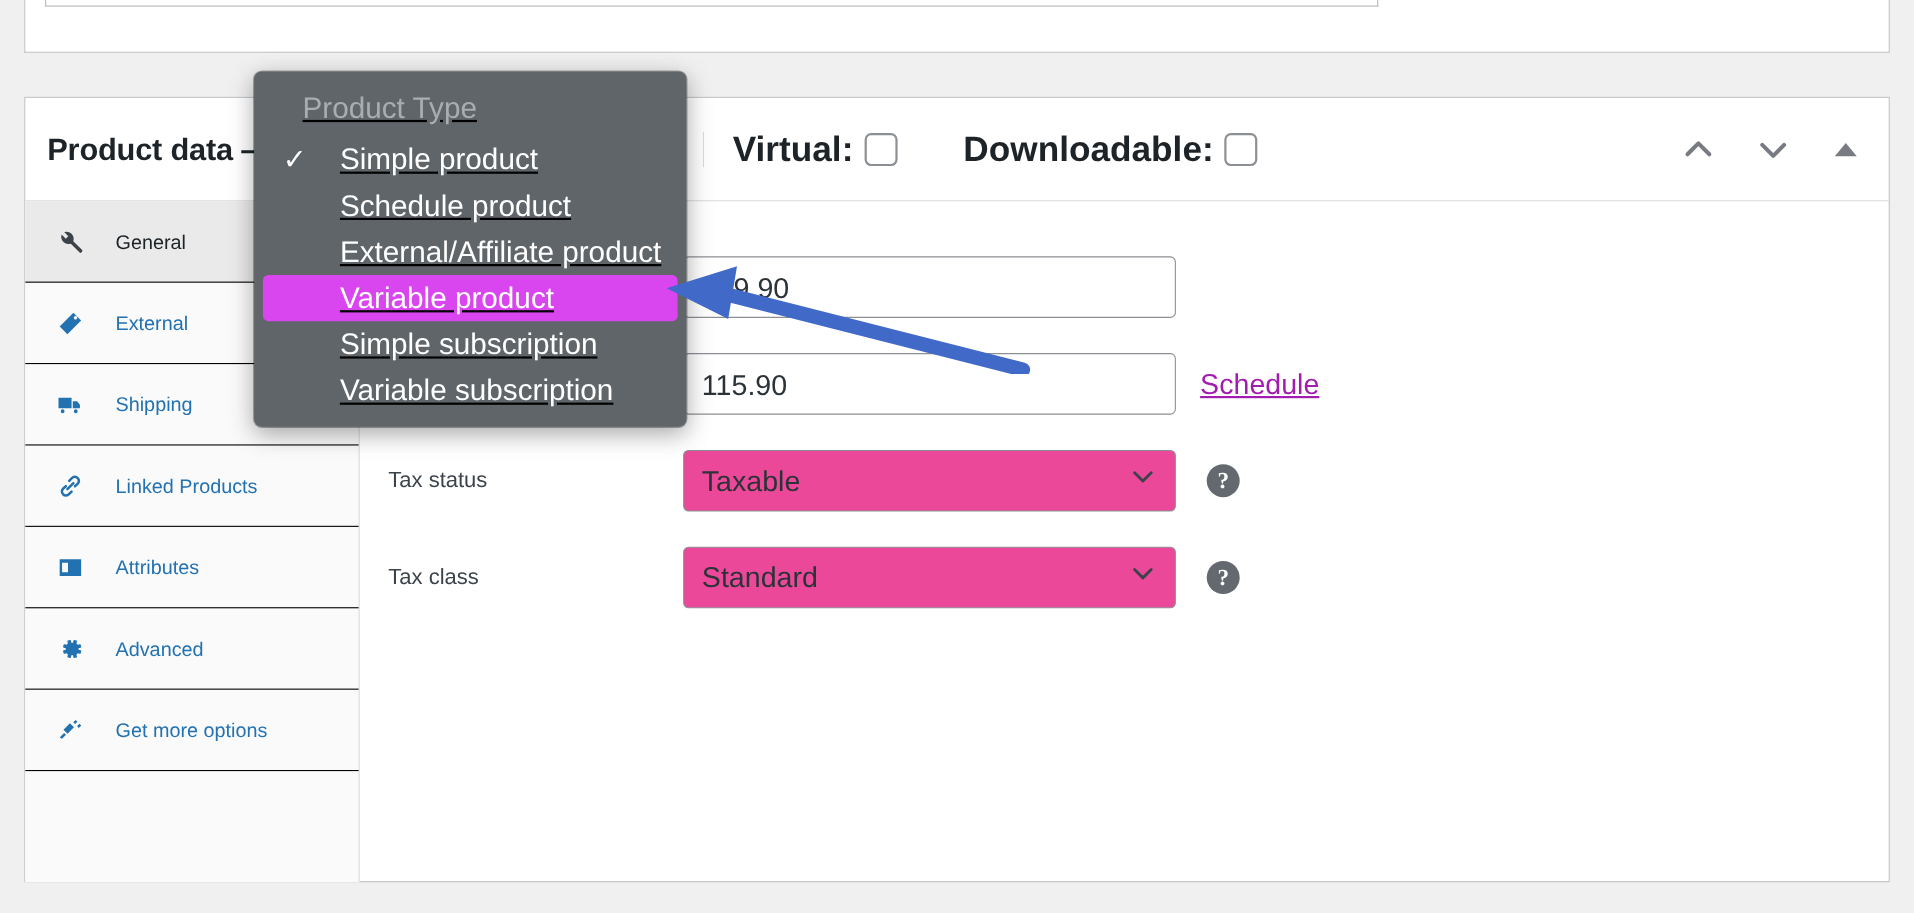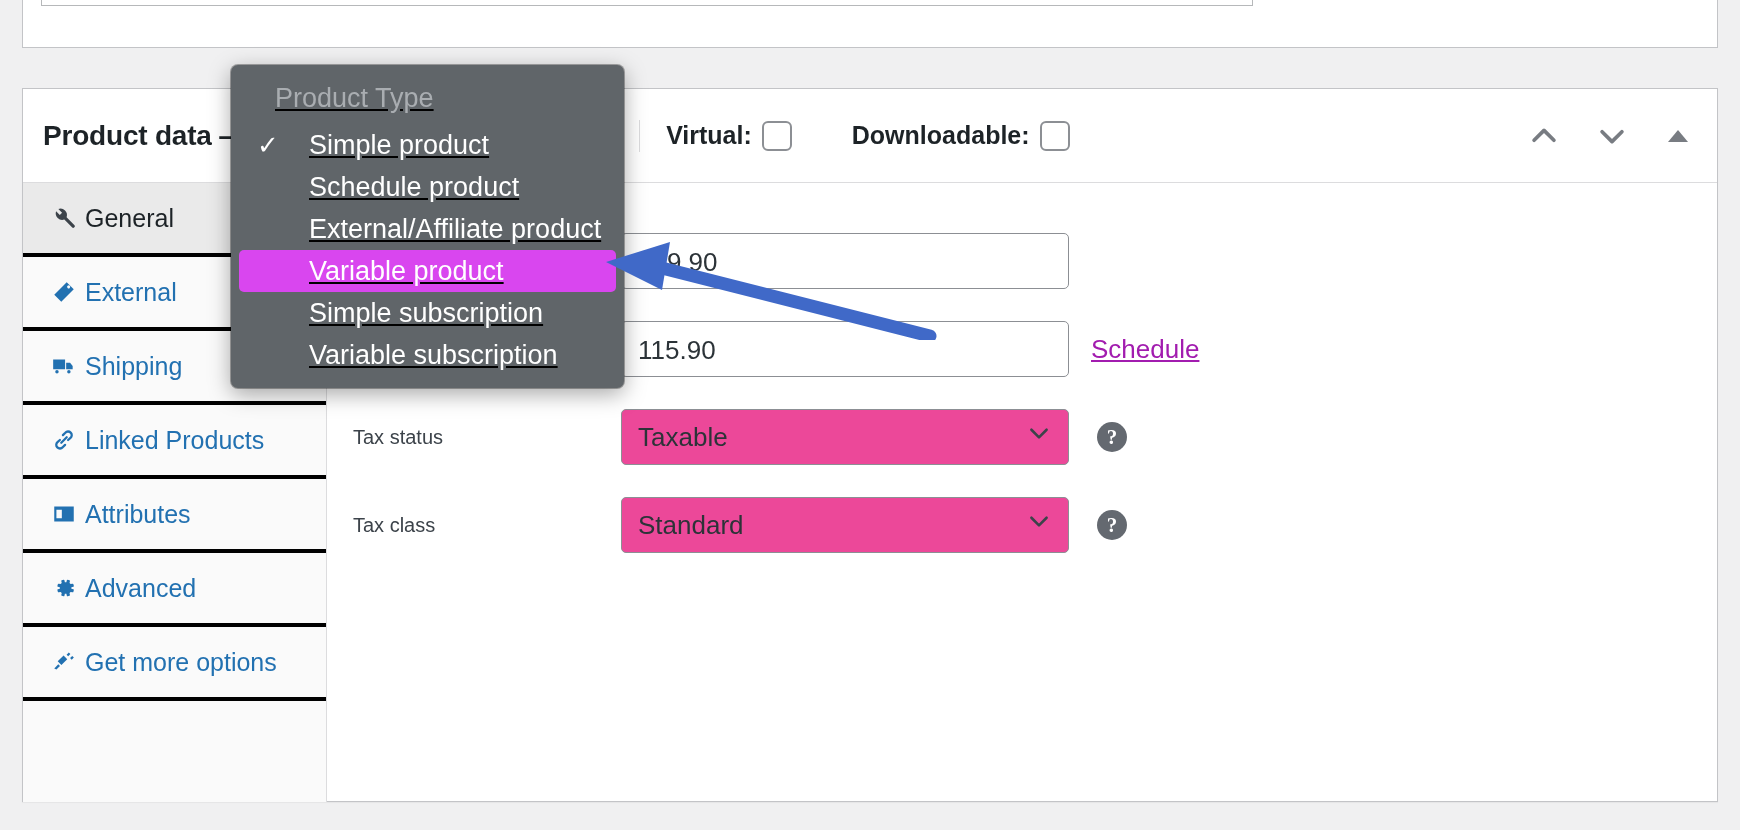--- a/index.html
+++ b/index.html
@@ -93,21 +93,21 @@
   .hdr-sep {
     width: 1px; height: 32px;
     background: #dcdcde;
     margin: 0 26px;
     flex: none;
   }
   .cb-group {
     display: flex;
     align-items: center;
     gap: 10px;
-    font-size: 25px;
+    font-size: 32px;
     font-weight: bold;
     color: #1d2327;
     white-space: nowrap;
   }
   .cb-group + .cb-group { margin-left: 60px; }
   .cbox {
     width: 30px; height: 30px;
     border: 2px solid #8c8f94;
     border-radius: 6px;
     background: #fff;
@@ -141,26 +141,26 @@
     background: #fafafa;
     border-right: 1px solid #dcdcde;
     padding: 0;
     margin: 0;
     list-style: none;
   }
   .tab {
     position: relative;
     display: flex;
     align-items: center;
-    gap: 6px;
+    gap: 26px;
     height: 74px;
     padding-left: 26px;
-    border-bottom: 4px solid #000000;
+    border-bottom: 1px solid #000000;
     color: #2271b1;
-    font-size: 25px;
+    font-size: 18px;
     cursor: pointer;
     white-space: nowrap;
   }
   .tab.active {
     background: #eaeaea;
     color: #1d2327;
   }
   .tab.active .tab-ico { color: #3c434a; }
   .tab-ico {
     width: 30px; height: 30px;

